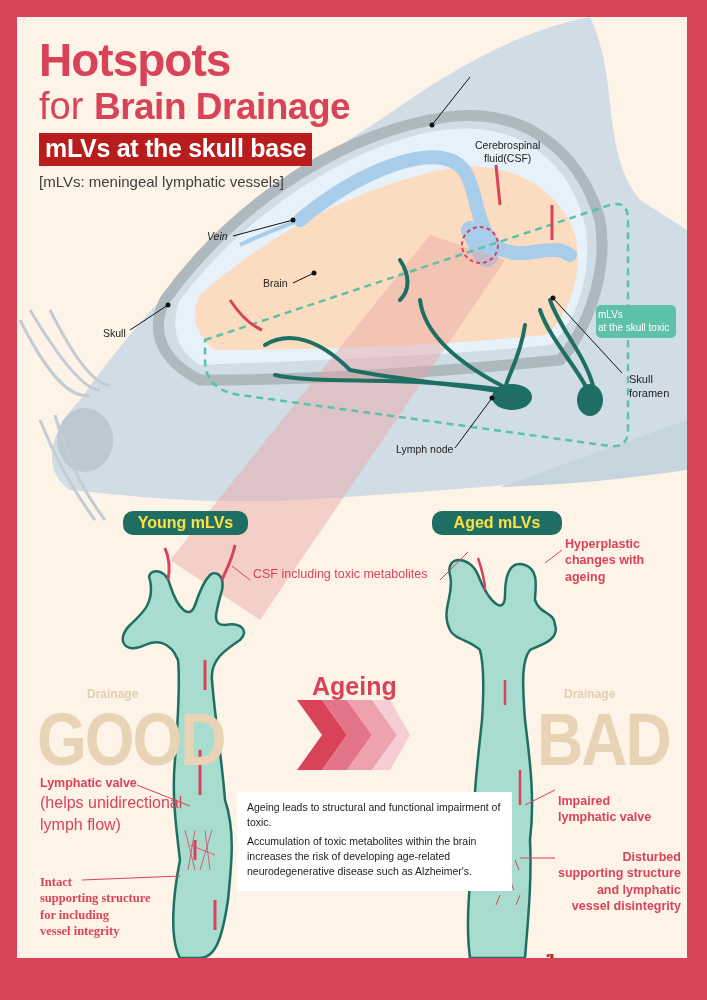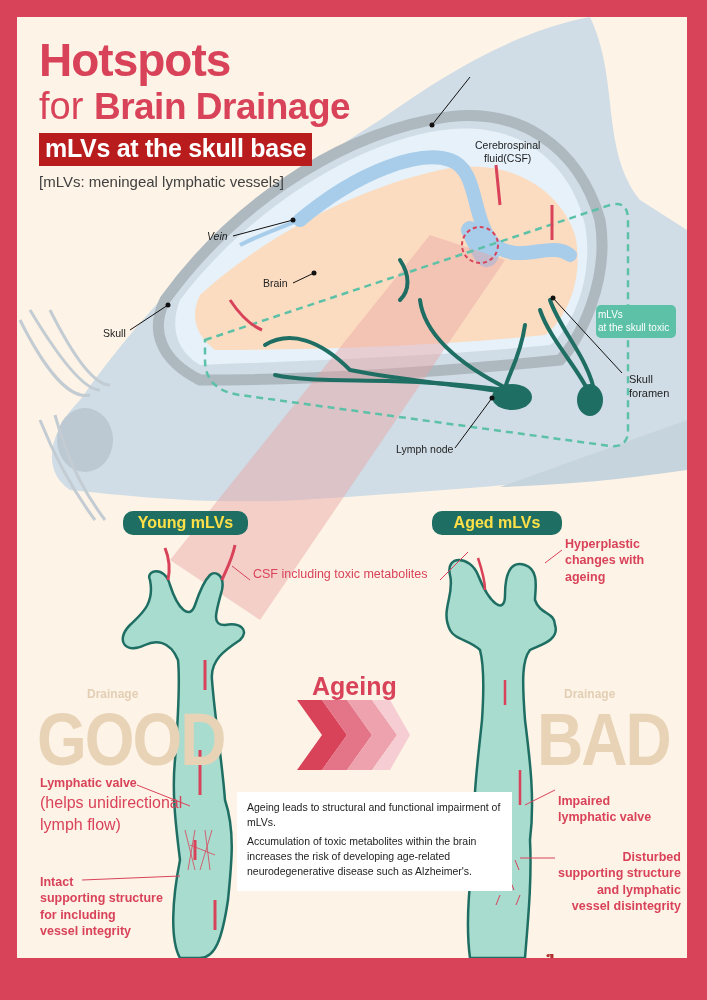--- a/index.html
+++ b/index.html
@@ -179,40 +179,40 @@
   <div class="drain-lbl" style="left:547px;top:670px;">Drainage</div>
   <div class="big-word" style="left:520px;top:680px;">BAD</div>
 
   <div class="ageing">Ageing</div>
 
   <div class="redlbl" style="left:23px;top:758px;">Lymphatic valve</div>
   <div class="redsm" style="left:23px;top:775px;">
     <div>(helps unidirectional</div>
     <div>lymph flow)</div>
   </div>
-  <div class="redlbl" style="left:23px;top:857px;">
+  <div class="redlbl" style="left:23px;top:857px;font-family:Liberation Serif, serif;">
     <div>Intact</div>
     <div>supporting structure</div>
     <div>for including</div>
     <div>vessel integrity</div>
   </div>
 
   <div class="redlbl" style="left:541px;top:776px;">
     <div>Impaired</div>
     <div>lymphatic valve</div>
   </div>
   <div class="redlbl" style="left:541px;top:832px;text-align:right;">
     <div>Disturbed</div>
     <div>supporting structure</div>
     <div>and lymphatic</div>
     <div>vessel disintegrity</div>
   </div>
 
   <div class="infobox">
-    <p>Ageing leads to structural and functional impairment of mLVs.</p>
+    <p>Ageing leads to structural and functional impairment of toxic.</p>
     <p>Accumulation of toxic metabolites within the brain increases the risk of developing age-related neurodegenerative disease such as Alzheimer's.</p>
   </div>
 
   <div class="logo">
     <span class="logo-mark">ibs</span>
     <span class="logo-text">Institute for Basic Science</span>
   </div>
 </div>
 
 </body></html>

